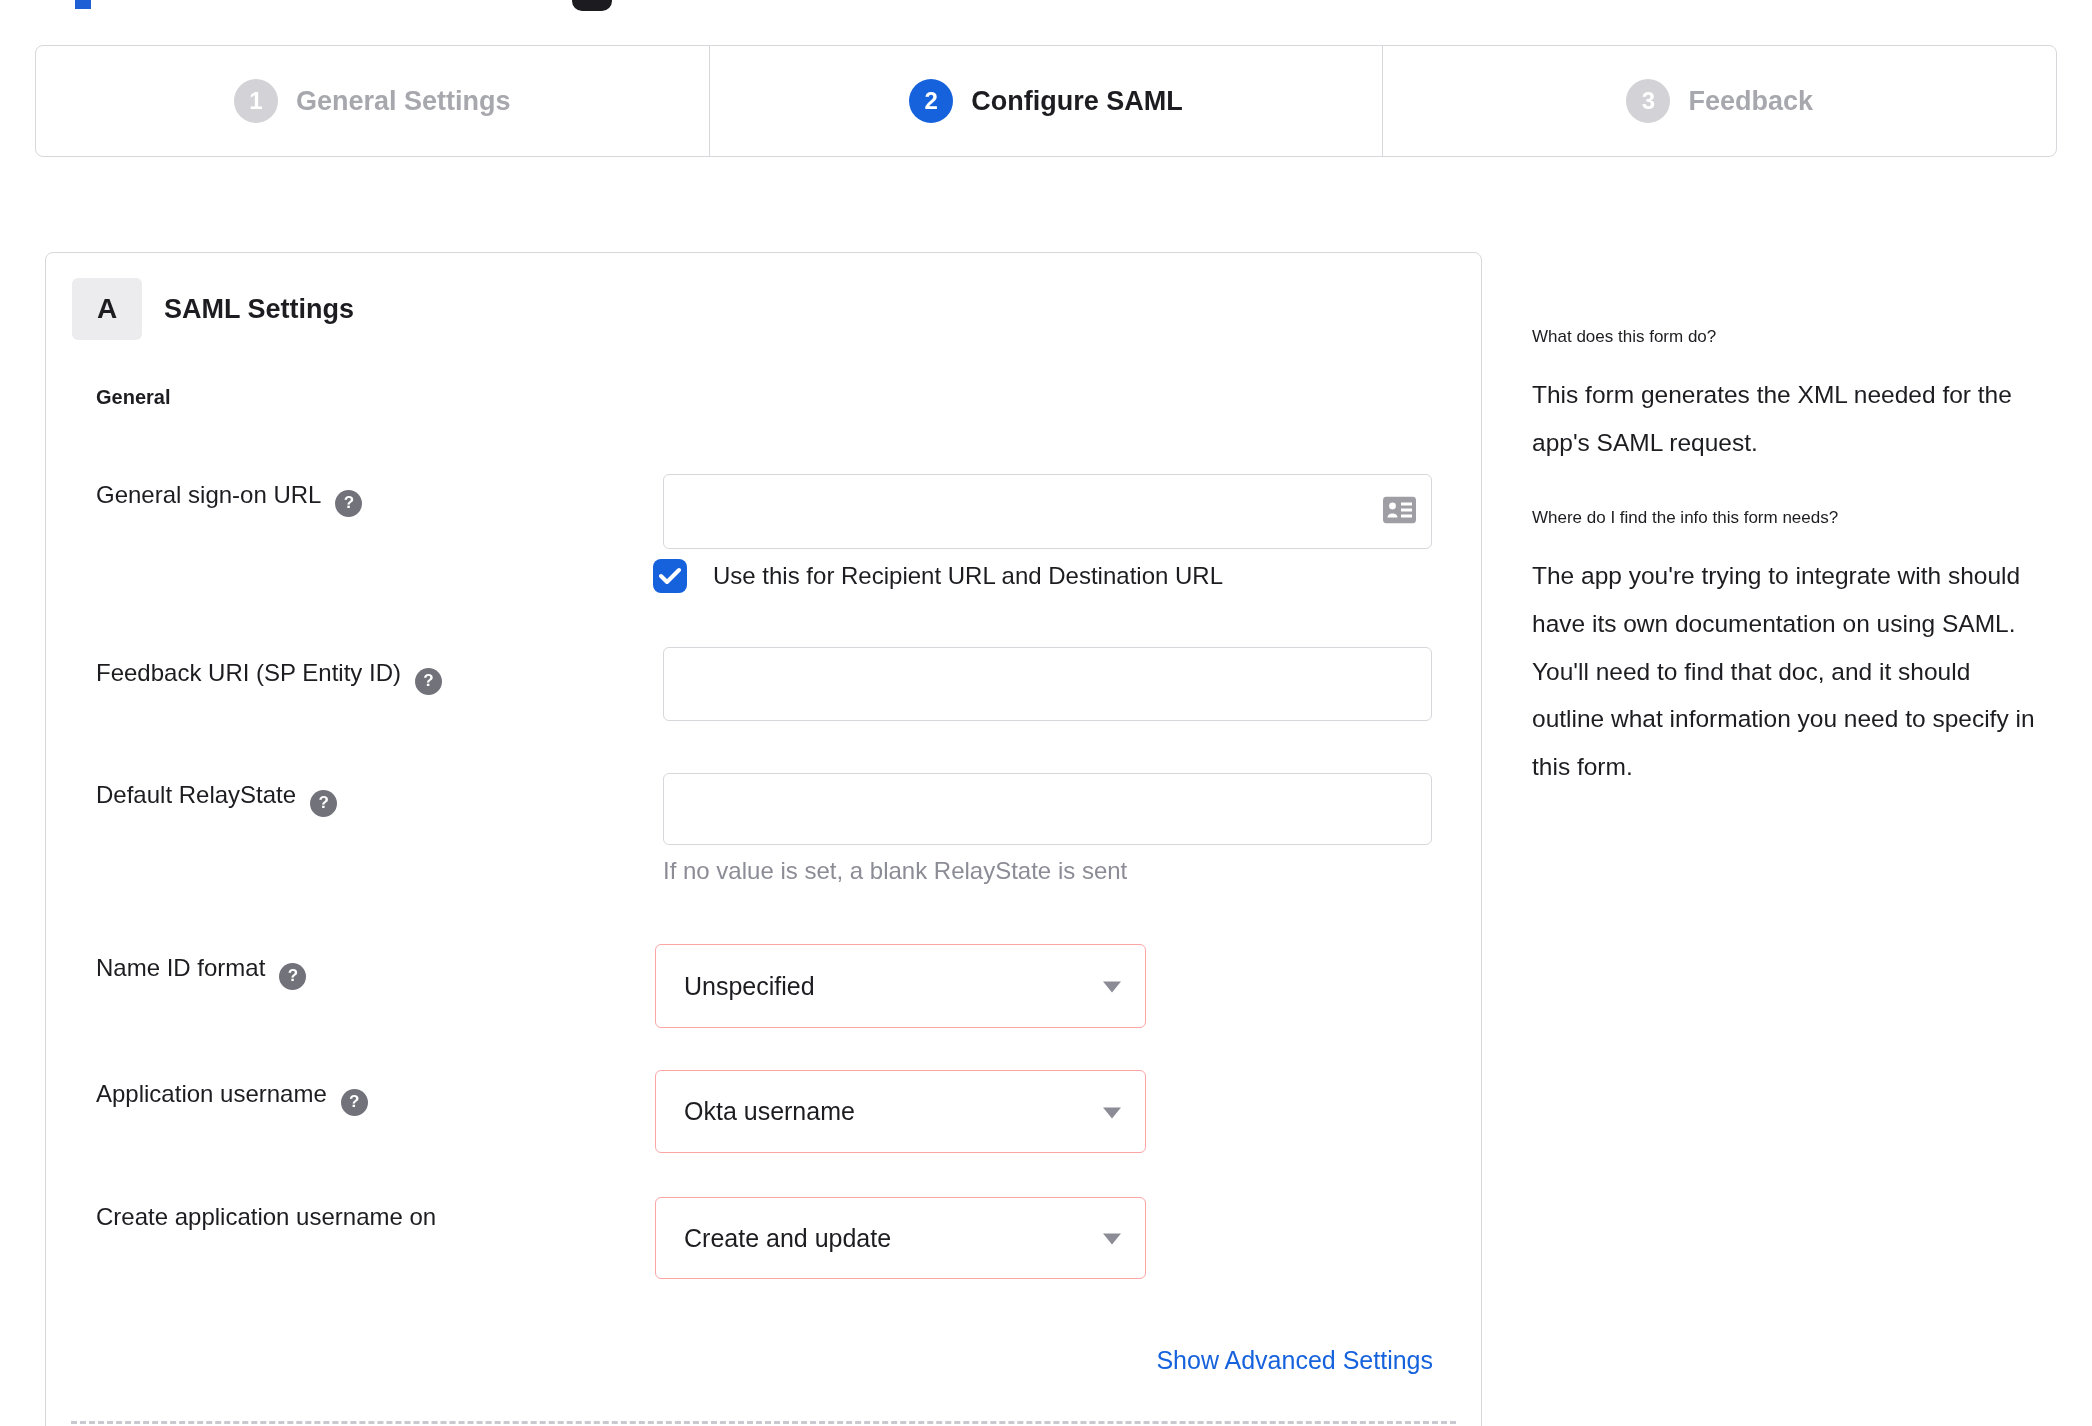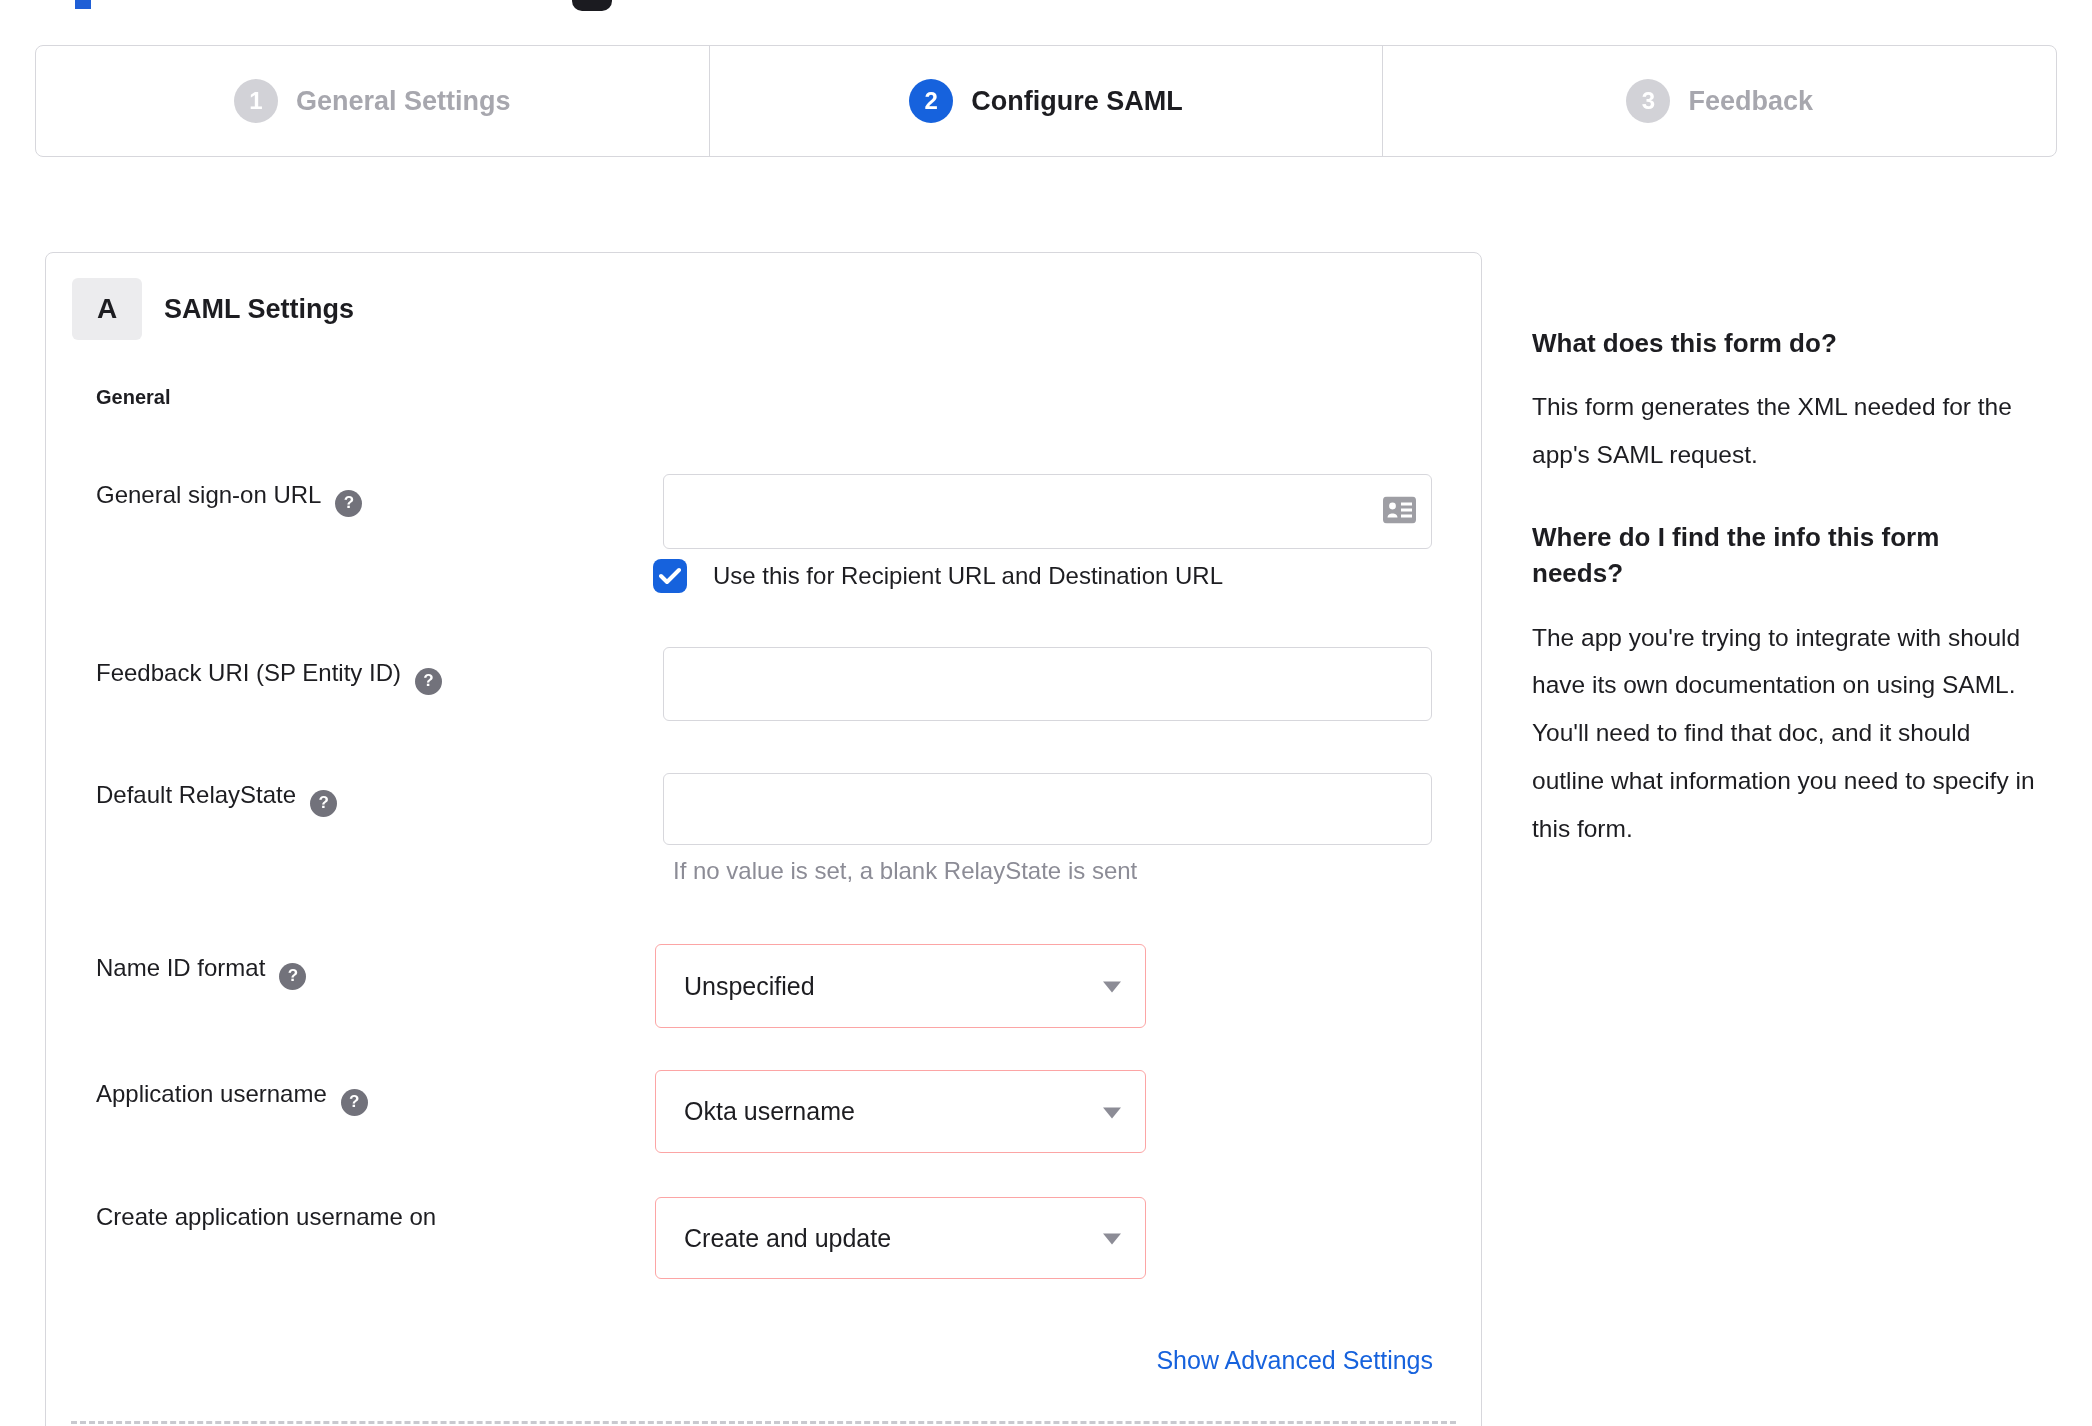--- a/index.html
+++ b/index.html
@@ -63,21 +63,21 @@
   .input-wrap .text-input { position:relative; left:0; width:100%; display:block; }
   .input-card-icon { position:absolute; right:16px; top:50%; transform:translateY(-50%); }
 
   .checkbox-row { position:absolute; left:607px; top:306px; display:flex; align-items:center; gap:26px; }
   .checkbox {
     width:34px; height:34px; border-radius:8px; background:#1662dd;
     display:flex; align-items:center; justify-content:center; flex:0 0 auto; cursor:pointer;
   }
   .checkbox-label { font-size:24px; color:#1d1d21; }
 
-  .hint { position:absolute; left:617px; font-size:24px; color:#8c8c96;margin-left:10px; }
+  .hint { position:absolute; left:617px; font-size:24px; color:#8c8c96; }
 
   .select {
     position:absolute; left:609px; width:491px; height:84px;
     border:1px solid #fca5a5; border-radius:6px; background:#fff;
     display:flex; align-items:center; padding:0 56px 0 28px; cursor:pointer;
     font-size:25px; color:#1d1d21;
   }
   .select .caret {
     position:absolute; right:24px; top:50%; transform:translateY(-40%);
     width:0; height:0; border-left:9px solid transparent; border-right:9px solid transparent;
@@ -88,21 +88,21 @@
     position:absolute; right:48px; top:1093px; font-size:25px; color:#1662dd;
     text-decoration:none; cursor:pointer;
   }
   .dashed-divider {
     position:absolute; left:25px; right:25px; top:1168px; height:0;
     border-top:3px dashed #c9c9cf;
   }
 
   
   .help-panel { position:absolute; left:1532px; top:325px; width:505px; }
-  .help-panel h3 { font-size:26px; font-weight:bold; line-height:1.4; max-width:480px; margin-bottom:22px; }
+  .help-panel h3 { font-size:17px; font-weight:normal; line-height:1.4; max-width:480px; margin-bottom:22px; }
   .help-panel p  { font-size:24.5px; line-height:1.95; margin-bottom:40px; color:#1d1d21; }
 </style>
 </head>
 <body>
 
 <div class="frag-blue"></div>
 <div class="frag-dark"></div>
 
 <div class="stepper">
   <div class="step">

